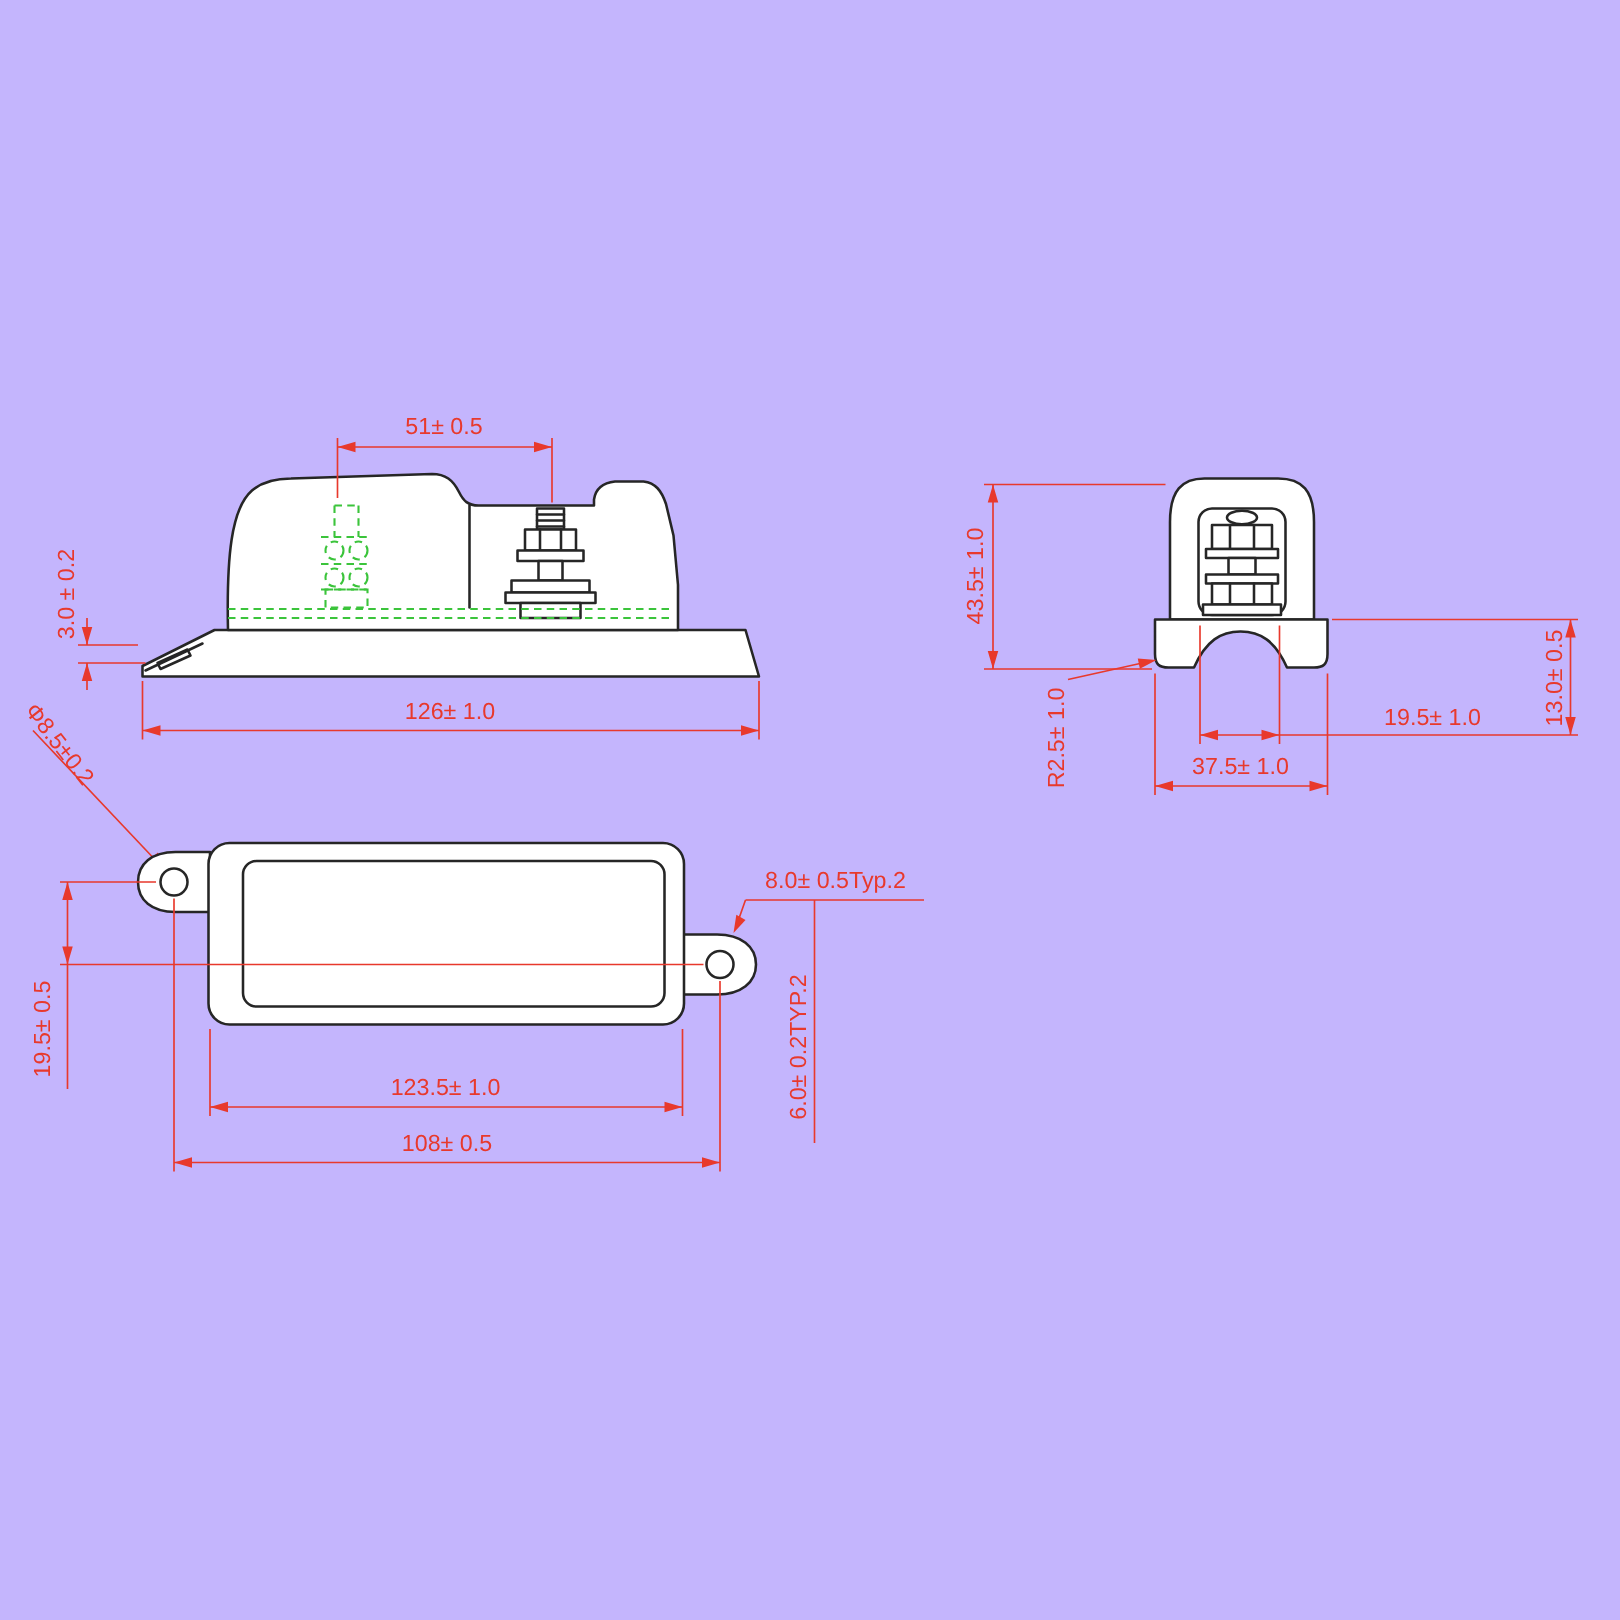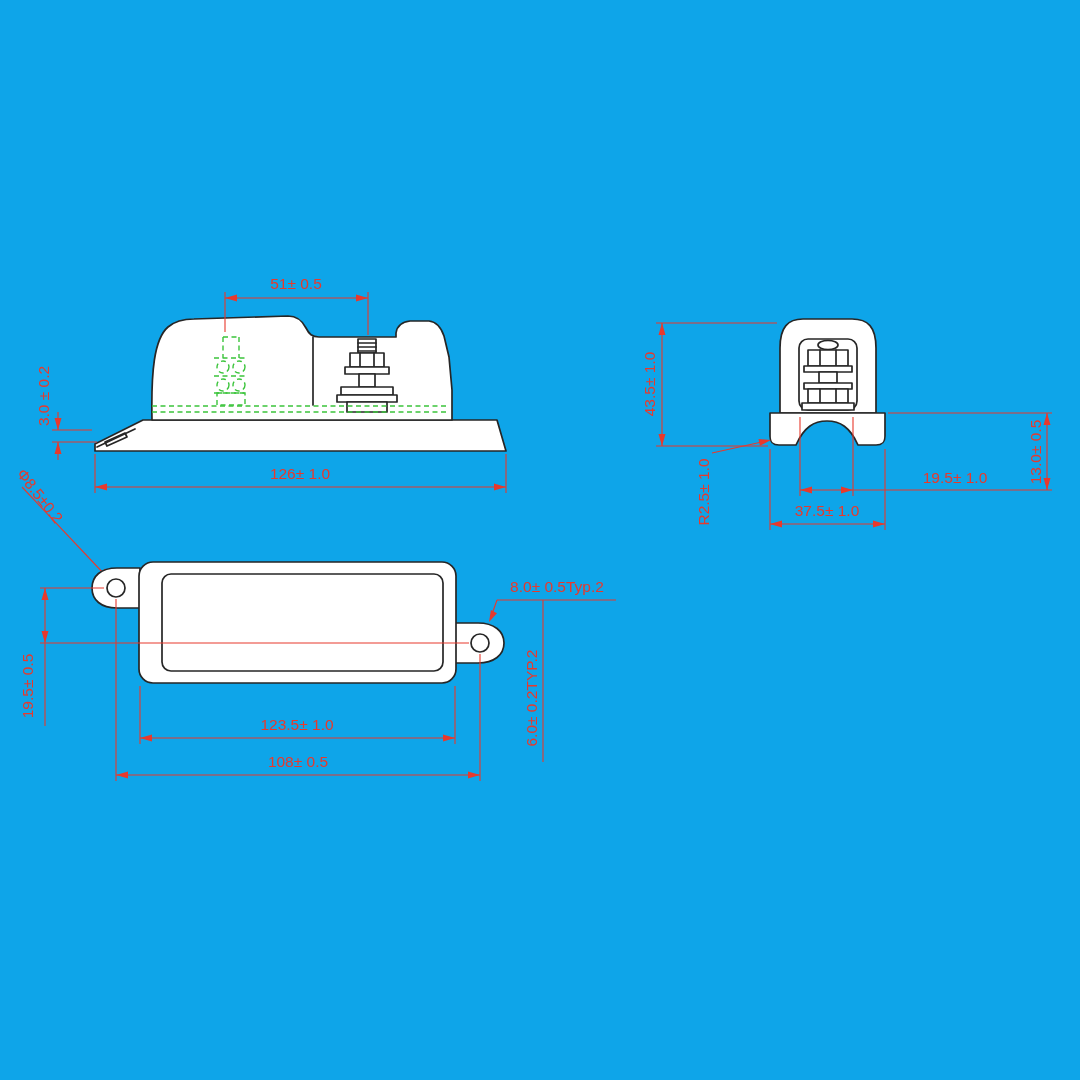--- a/index.html
+++ b/index.html
@@ -1,16 +1,16 @@
 <!DOCTYPE html>
 <html><head>
 <meta charset="utf-8">
 <style>
   html,body{margin:0;padding:0;background:#ffffff;}
-  .canvas{width:1080px;height:1080px;background:#0ea5e9;position:relative;overflow:hidden;
+  .canvas{width:1080px;height:1080px;background:#c4b5fd;position:relative;overflow:hidden;
           font-family:"Liberation Sans",sans-serif;}
   svg{display:block;}
   .blk {stroke:#262626;stroke-width:1.7;fill:none;stroke-linecap:round;stroke-linejoin:round;}
   .blkf{stroke:#262626;stroke-width:1.7;fill:#ffffff;stroke-linejoin:round;}
   .grn {stroke:#3bc43b;stroke-width:1.4;fill:none;stroke-dasharray:5 3.5;stroke-linecap:butt;}
   .diml{stroke:#e8392c;stroke-width:1.1;fill:none;}
   .dima{fill:#e8392c;stroke:none;}
   text.dimt{fill:#e8392c;font-family:"Liberation Sans",sans-serif;font-size:15.5px;}
   .mid{text-anchor:middle;}
 </style>

